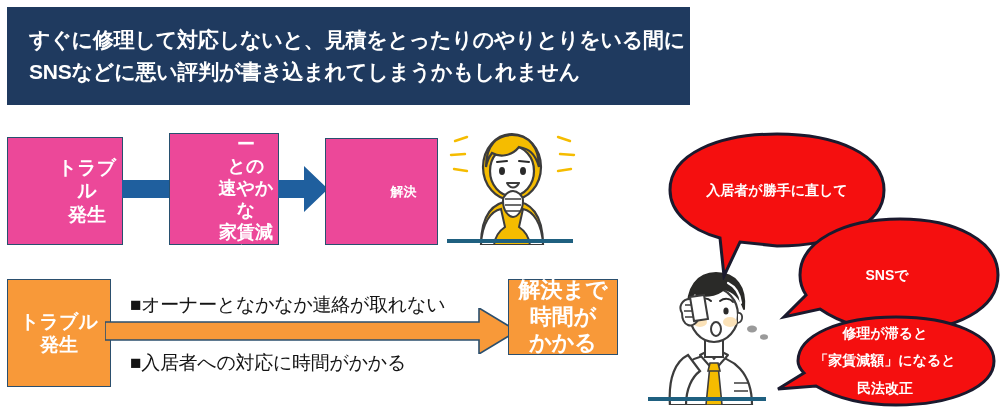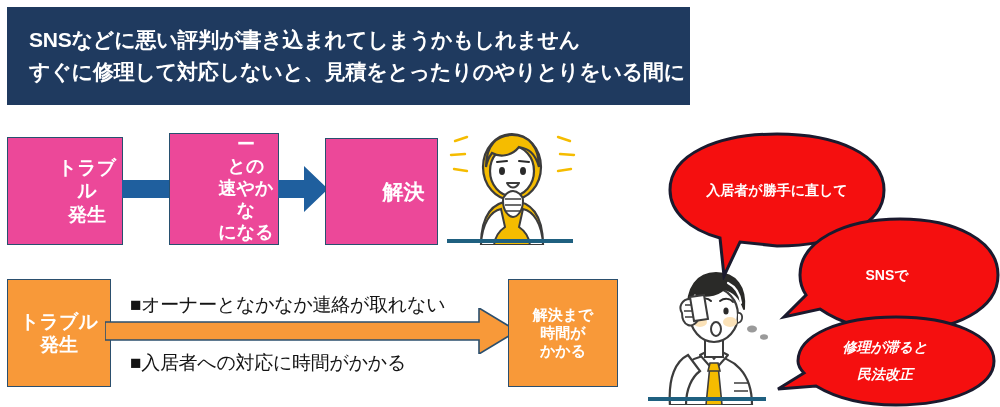--- a/index.html
+++ b/index.html
@@ -56,25 +56,25 @@
     padding-left: 44px;
   }
   .box-orange {
     background: #f89939;
     border: 1px solid #2b4f6e;
   }
 
   
   #box-trouble-blue { left: 7px;   top: 137px; width: 116px; height: 108px; font-size: 19px; }
   #box-owner-comm   { left: 169px; top: 133px; width: 110px; height: 112px; font-size: 18px; }
-  #box-resolved     { left: 325px; top: 138px; width: 113px; height: 107px; font-size: 21px; }
+  #box-resolved     { left: 325px; top: 138px; width: 113px; height: 107px; font-size: 13px; }
 
   
   #box-trouble-orange { left: 7px;   top: 279px; width: 104px; height: 108px; font-size: 19px; }
-  #box-takes-time     { left: 508px; top: 279px; width: 110px; height: 108px; font-size: 15px; }
+  #box-takes-time     { left: 508px; top: 279px; width: 110px; height: 76px; font-size: 22px; }
 
   
   #connector-bar-1 {
     position: absolute;
     left: 122px;
     top: 180px;
     width: 48px;
     height: 18px;
     background: #1f5f9e;
   }
@@ -146,45 +146,45 @@
     pointer-events: none;
     gap: 9px;
   }
   #bubble-owner-cost { left: 662px; top: 130px; width: 230px; height: 150px; }
   #bubble-owner-cost .bubble-text { font-size: 14px; padding-bottom: 30px; box-sizing: border-box; }
 
   #bubble-sns       { left: 772px; top: 213px; width: 230px; height: 125px; }
   #bubble-sns .bubble-text { font-size: 14px; }
 
   #bubble-law       { left: 772px; top: 313px; width: 226px; height: 95px; }
-  #bubble-law .bubble-text { font-size: 14px; font-style: italic; }
+  #bubble-law .bubble-text { font-size: 14px; }
 </style>
 </head>
 <body>
 
 <div id="header-banner">
+  <div class="hline">すぐに修理して対応しないと、見積をとったりのやりとりをいる間に</div>
   <div class="hline">SNSなどに悪い評判が書き込まれてしまうかもしれません</div>
-  <div class="hline">すぐに修理して対応しないと、見積をとったりのやりとりをいる間に</div>
 </div>
 
 <div class="flowbox box-blue" id="box-trouble-blue">
   <div>
     <div>トラブル</div>
     <div>発生</div>
   </div>
 </div>
 
 <div id="connector-bar-1"></div>
 
 <div class="flowbox box-blue" id="box-owner-comm">
   <div>
     <div>オーナー</div>
     <div>との</div>
     <div>速やかな</div>
-    <div>になると</div>
+    <div>家賃減額</div>
   </div>
 </div>
 
 <svg id="arrow-blue-1" viewBox="0 0 50 46">
   <polygon points="0,14 26,14 26,0 50,23 26,46 26,32 0,32" fill="#1f5f9e"></polygon>
 </svg>
 
 <div class="flowbox box-blue" id="box-resolved">
   <div>
     <div>解決</div>
@@ -317,15 +317,16 @@
   </div>
 </div>
 
 <div class="bubble" id="bubble-law">
   <svg viewBox="0 0 226 95" width="226" height="95">
     <path d="M26,48 C26,22 68,4 124,4 C180,4 222,22 222,48 C222,74 180,92 124,92
              C92,92 64,85 44,73 L6,76 L32,60 C28,56 26,52 26,48 Z" fill="#f50f0f" stroke="#1a1a2e" stroke-width="3"></path>
   </svg>
   <div class="bubble-text">
     <div>修理が滞ると</div>
+    <div>「家賃減額」になると</div>
     <div>民法改正</div>
   </div>
 </div>
 
 </body></html>

